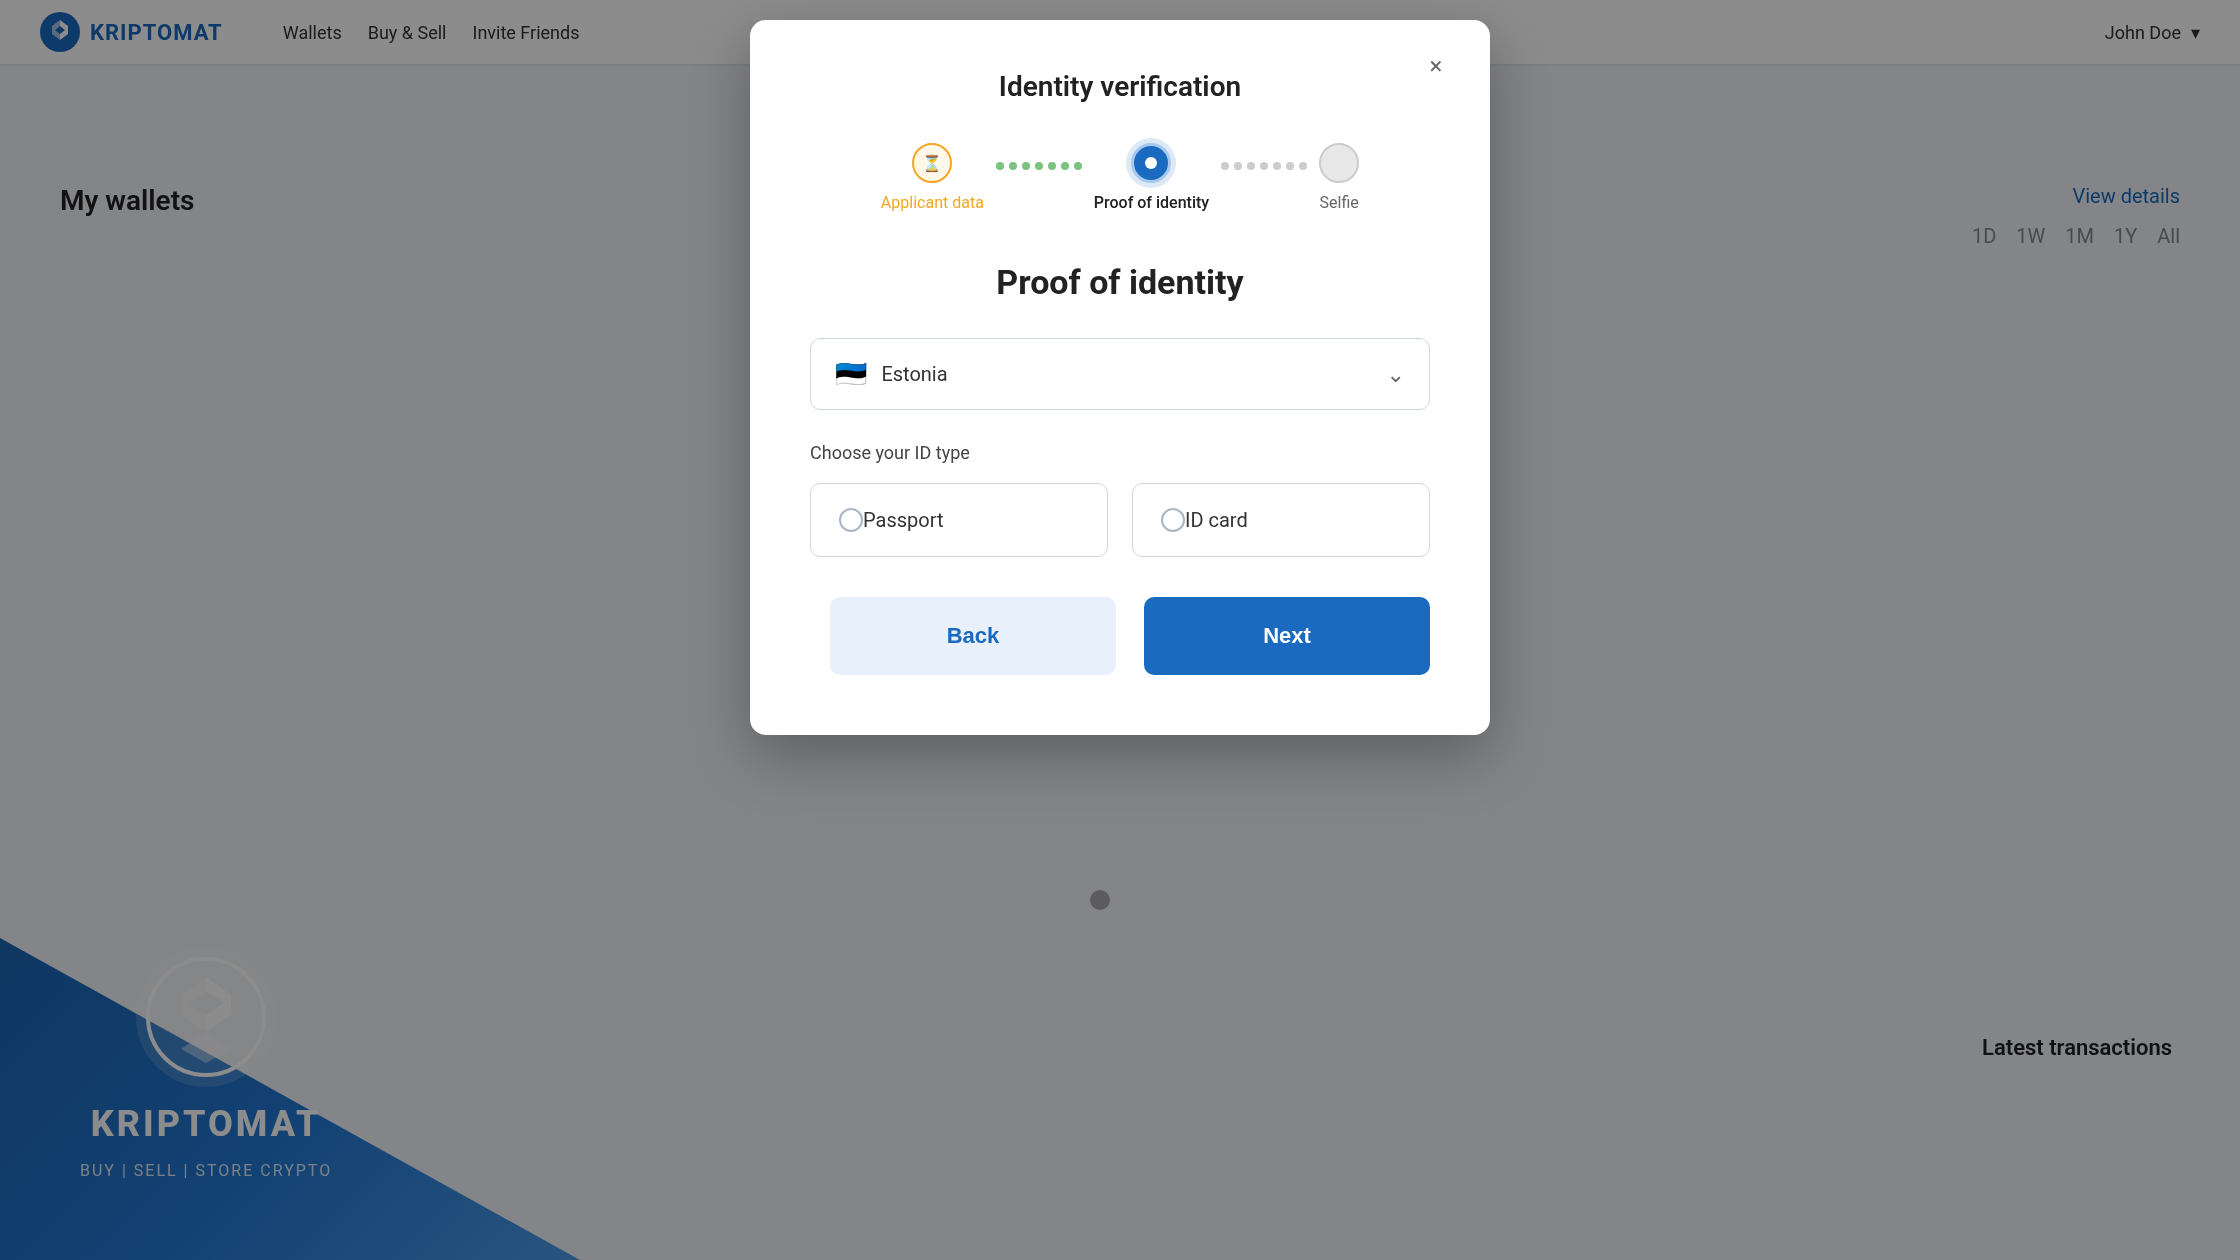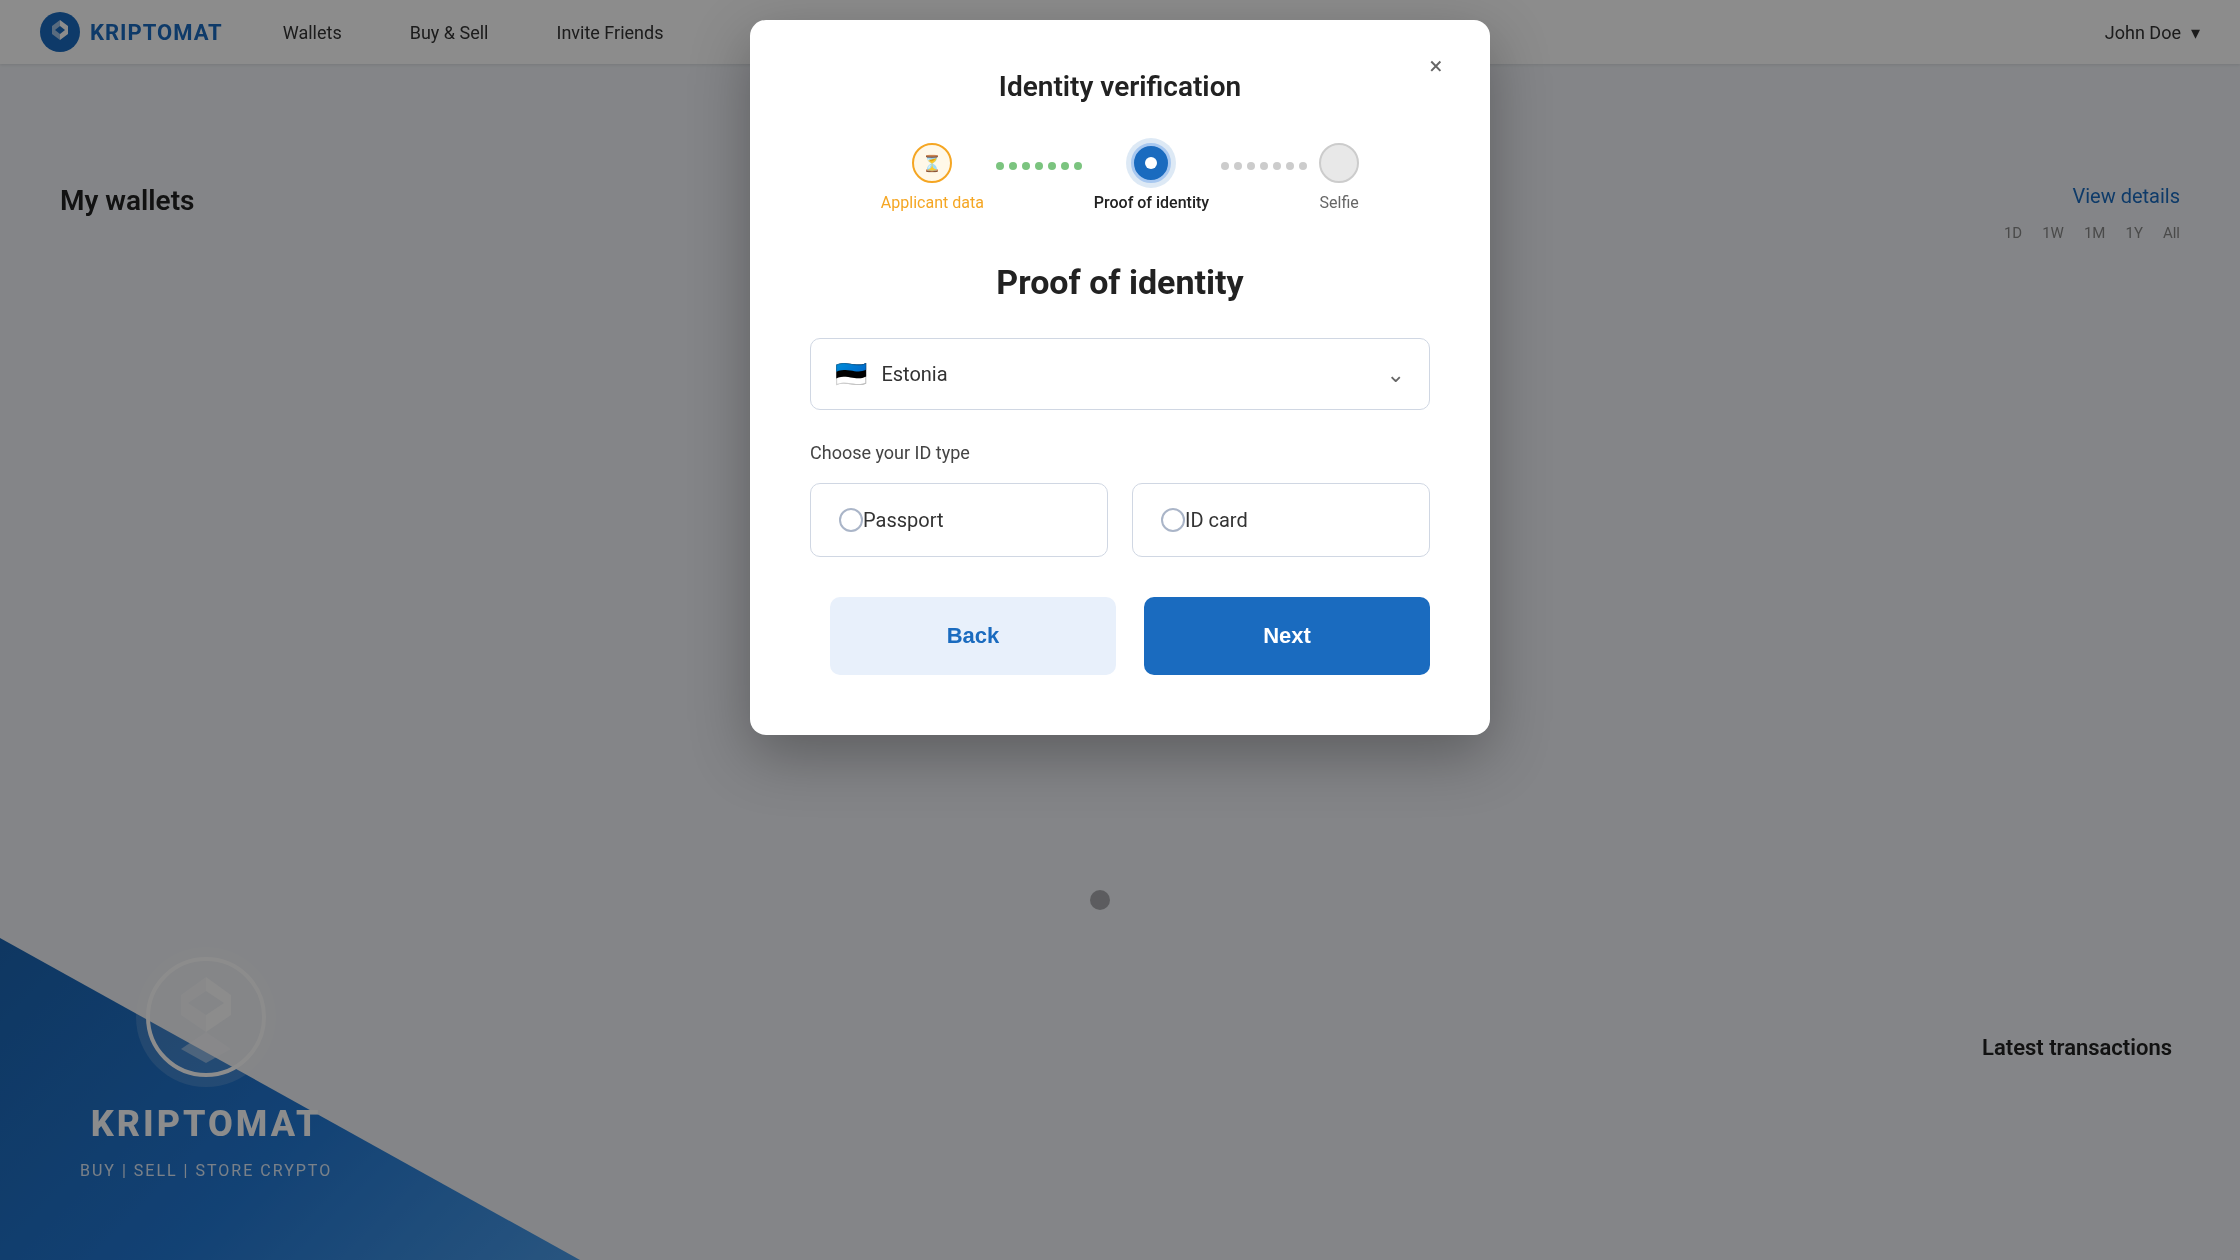--- a/index.html
+++ b/index.html
@@ -42,21 +42,21 @@
       height: 40px;
     }
     .navbar-logo-text {
       font-size: 22px;
       font-weight: 700;
       color: #1a6bbf;
       letter-spacing: 1px;
     }
     .navbar-links {
       display: flex;
-      gap: 68px;
+      gap: 26px;
       flex: 1;
       align-items: flex-end;
     }
     .navbar-link {
       font-size: 18px;
       color: #333;
       cursor: pointer;
     }
     .navbar-user {
       display: flex;
@@ -129,21 +129,21 @@
       text-align: center;
     }
 
     
     .chart-tabs {
       position: absolute;
       right: 60px;
       top: 160px;
       display: flex;
       gap: 20px;
-      font-size: 15px;
+      font-size: 20px;
       color: #888;
     }
 
     .latest-tx {
       position: absolute;
       right: 68px;
       bottom: 200px;
       font-size: 22px;
       font-weight: 600;
       color: #222;

